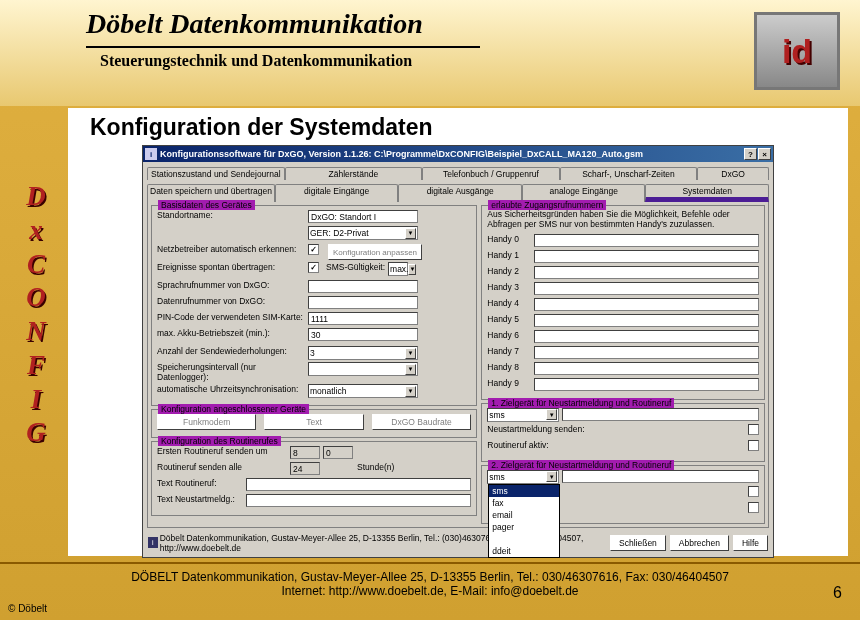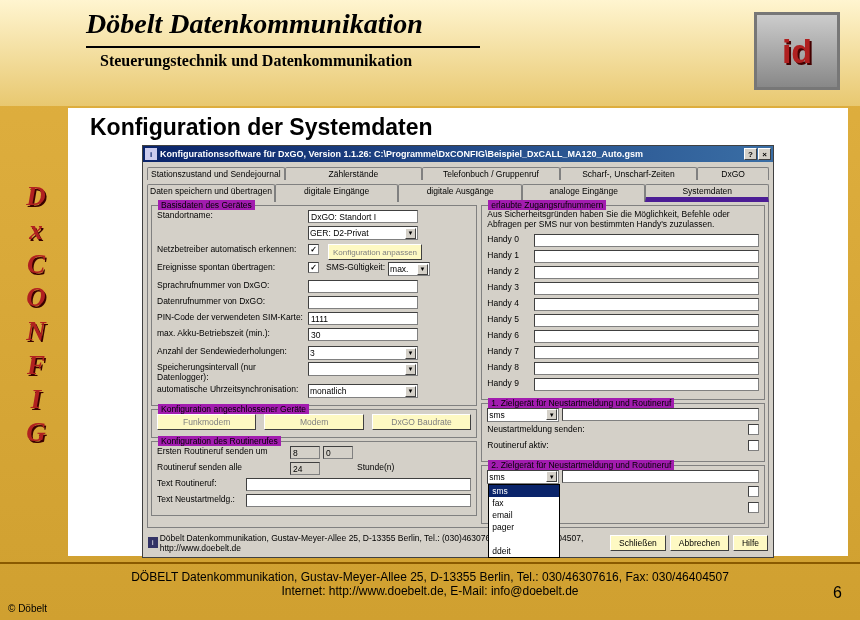--- a/index.html
+++ b/index.html
@@ -32,21 +32,21 @@
   .group { border:1px solid #808080; border-top-color:#808080; padding: 4px 5px 5px 5px; position:relative; }
   .group > .glegend { position:absolute; top:-6px; left:6px; background:#a21caf; padding:0 3px; font-size:8.5px; }
   .row { display:flex; align-items:flex-start; gap:3px; margin-bottom:2px; min-height:14px; }
   .row label { font-size:8.5px; flex: 0 0 auto; }
   .row .lbl-w { width: 148px; }
   .inp { height:13px; background:#fff; border:1px solid #808080; border-top-color:#404040; border-left-color:#404040; font-size:8.5px; padding:0 2px; }
   .inp.ro { background:#d4d0c8; }
   .sel { height:14px; background:#fff; border:1px solid #808080; border-top-color:#404040; border-left-color:#404040; font-size:8.5px; padding:0 1px; display:flex; align-items:center; justify-content:space-between; }
   .sel .arr { width:11px; height:11px; background:#d4d0c8; border:1px solid #fff; border-right-color:#404040; border-bottom-color:#404040; display:flex; align-items:center; justify-content:center; font-size:6px; }
   .chk { width:11px; height:11px; background:#fff; border:1px solid #808080; border-top-color:#404040; border-left-color:#404040; display:flex; align-items:center; justify-content:center; font-size:8px; font-weight:bold; }
-  .btn { height:16px; background:#fef9c3; border:1px solid #fff; border-right-color:#404040; border-bottom-color:#404040; font-size:8.5px; padding:0 8px; display:flex; align-items:center; justify-content:center; }
+  .btn { height:16px; background:#ffffff; border:1px solid #fff; border-right-color:#404040; border-bottom-color:#404040; font-size:8.5px; padding:0 8px; display:flex; align-items:center; justify-content:center; }
   .btn.dis { color:#808080; }
   .handys .row label { width: 44px; }
   .handys .inp { flex:1; }
   .note { font-size:8.5px; margin-bottom:4px; line-height:1.15; }
   .dropdown-open { position:relative; }
   .dropdown-list { position:absolute; top:13px; left:0; width:72px; background:#fff; border:1px solid #000; z-index:10; }
   .dropdown-list div { font-size:8.5px; padding:0 3px; height:12px; display:flex; align-items:center; }
   .dropdown-list div.hl { background:#0a246a; color:#fff; }
   .bottom-bar { display:flex; align-items:center; padding:2px 5px 4px 5px; gap:4px; }
   .status-text { flex:1; font-size:8.5px; display:flex; align-items:center; gap:2px; }
@@ -119,21 +119,21 @@
             </div>
             <div class="row" style="margin-top:4px">
               <label class="lbl-w">Netzbetreiber automatisch erkennen:</label>
               <div class="chk">✓</div>
               <div class="btn dis" style="margin-left:6px;font-size:8px;padding:0 4px">Konfiguration anpassen</div>
             </div>
             <div class="row">
               <label class="lbl-w">Ereignisse spontan übertragen:</label>
               <div class="chk">✓</div>
               <label style="margin-left:4px">SMS-Gültigkeit:</label>
-              <div class="sel" style="width:42px">
+              <div class="sel" style="width:20px">
                   <span>max.</span>
                   <span class="arr">▼</span>
                 </div>
             </div>
             <div class="row" style="margin-top:4px">
               <label class="lbl-w">Sprachrufnummer von DxGO:</label>
               <input class="inp" style="width: 110px;" value="">
             </div>
             <div class="row">
               <label class="lbl-w">Datenrufnummer  von DxGO:</label>
@@ -167,21 +167,21 @@
                   <span>monatlich</span>
                   <span class="arr">▼</span>
                 </div>
             </div>
           </div>
 
           <div class="group">
             <div class="glegend">Konfiguration angeschlossener Geräte</div>
             <div class="row" style="justify-content:space-between;gap:8px">
               <div class="btn dis" style="flex:1">Funkmodem</div>
-              <div class="btn dis" style="flex:1">Modem</div>
+              <div class="btn dis" style="flex:1">Text</div>
               <div class="btn dis" style="flex:1">DxGO Baudrate</div>
             </div>
           </div>
 
           <div class="group">
             <div class="glegend">Konfiguration des Routinerufes</div>
             <div class="row">
               <label style="width:130px">Ersten Routineruf senden um</label>
               <input class="inp ro" style="width: 30px;" value="8">
               <input class="inp ro" style="width: 30px;" value="0">

